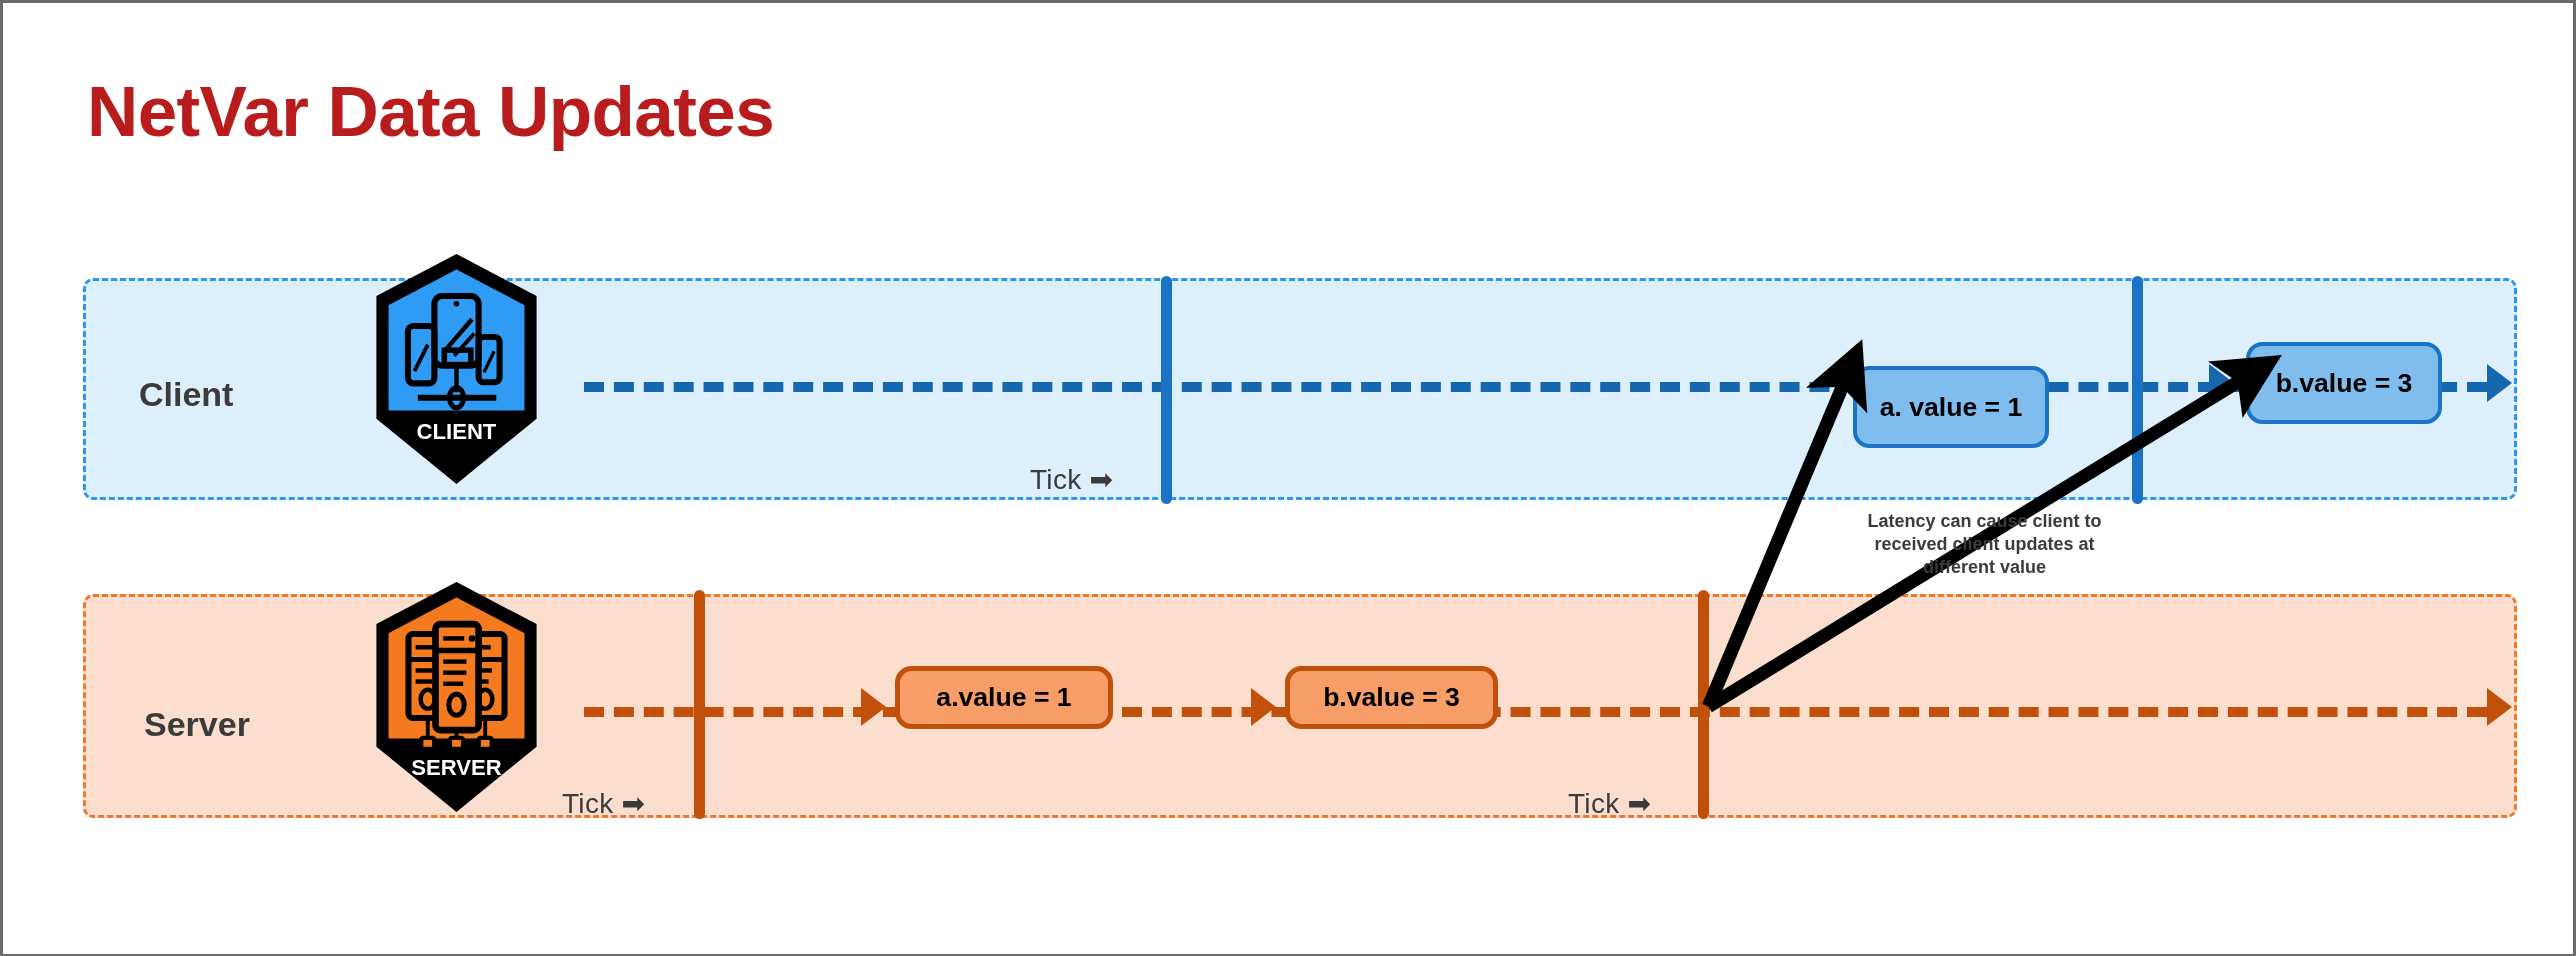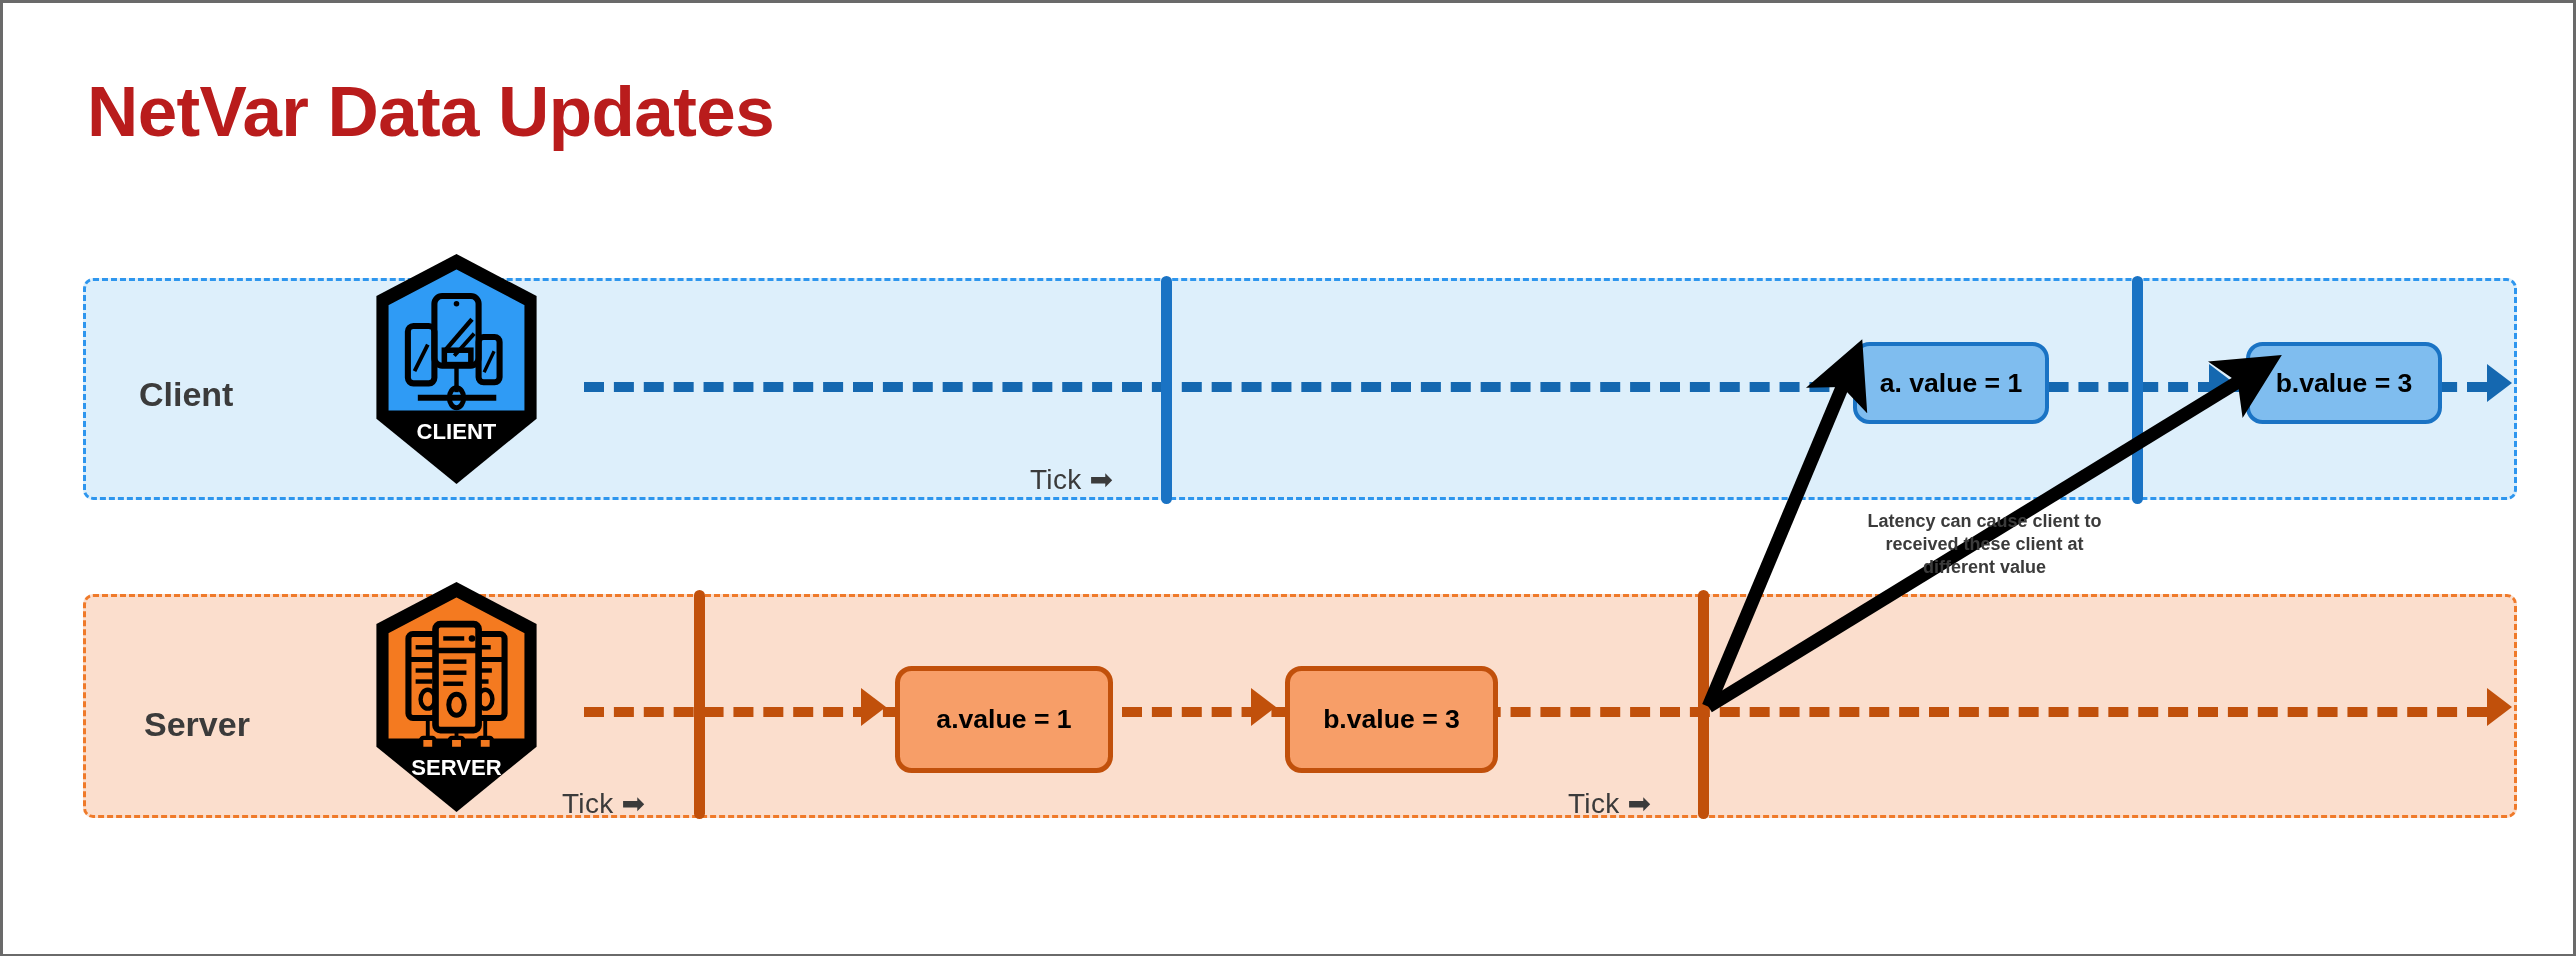--- a/index.html
+++ b/index.html
@@ -126,21 +126,21 @@
   }
   .vbox.client{
     background:#7fbdef;
     border:4.4px solid #1a73c4;
     height:82px;
     top:339px;
   }
   .vbox.server{
     background:#f79e68;
     border:5px solid #c1500b;
-    height:107px;
+    height:63px;
     top:663px;
   }
 
   
   #latency-note{
     position:absolute;
     left:1835px; top:507px;
     width:293px;
     text-align:center;
     font-size:18px;
@@ -192,21 +192,21 @@
       <line x1="130" y1="262" x2="272" y2="262" stroke="#000000" stroke-width="11"></line>
       <ellipse cx="200" cy="262" rx="13" ry="18" fill="none" stroke="#000000" stroke-width="9"></ellipse>
       <text x="200" y="336" text-anchor="middle" font-family="Liberation Sans, sans-serif" font-size="40" font-weight="bold" fill="#ffffff">CLIENT</text>
     </svg>
   </div>
 
   <div class="tick blue" style="left:1158px;"></div>
   <div class="tick-label" style="left:1027px;top:460px;">Tick ➡</div>
   <div class="tick blue" style="left:2129px;"></div>
 
-  <div class="vbox client" style="left:1850px;width:196px;">a. value = 1</div>
+  <div class="vbox client" style="left:1850px;width:196px;margin-top:24px;">a. value = 1</div>
   <div class="vbox client" style="left:2243px;width:196px;">b.value = 3</div>
 
   <div class="lane" id="lane-server"></div>
   <div class="lane-label" id="label-server">Server</div>
 
   <div class="timeline" id="timeline-server"></div>
   <div class="tri orange" style="left:2484px;top:685px;"></div>
   <div class="tri orange" style="left:858px;top:685px;"></div>
   <div class="tri orange" style="left:1248px;top:685px;"></div>
 
@@ -262,18 +262,18 @@
       <marker id="blackhead" markerWidth="5" markerHeight="5" refX="1.2" refY="2.5" orient="auto" markerUnits="strokeWidth">
         <polygon points="0,0 5,2.5 0,5 1.1,2.5" fill="#000000"></polygon>
       </marker>
     </defs>
     <line x1="3083" y1="1272" x2="3326" y2="692" stroke="#000000" stroke-width="24" marker-end="url(#blackhead)"></line>
     <line x1="3083" y1="1272" x2="4042" y2="684" stroke="#000000" stroke-width="24" marker-end="url(#blackhead)"></line>
   </svg>
 
   <div id="latency-note">
     <div>Latency can cause client to</div>
-    <div>received these client at</div>
+    <div>received client updates at</div>
     <div>different value</div>
   </div>
 
 </div>
 
 
 </body></html>

